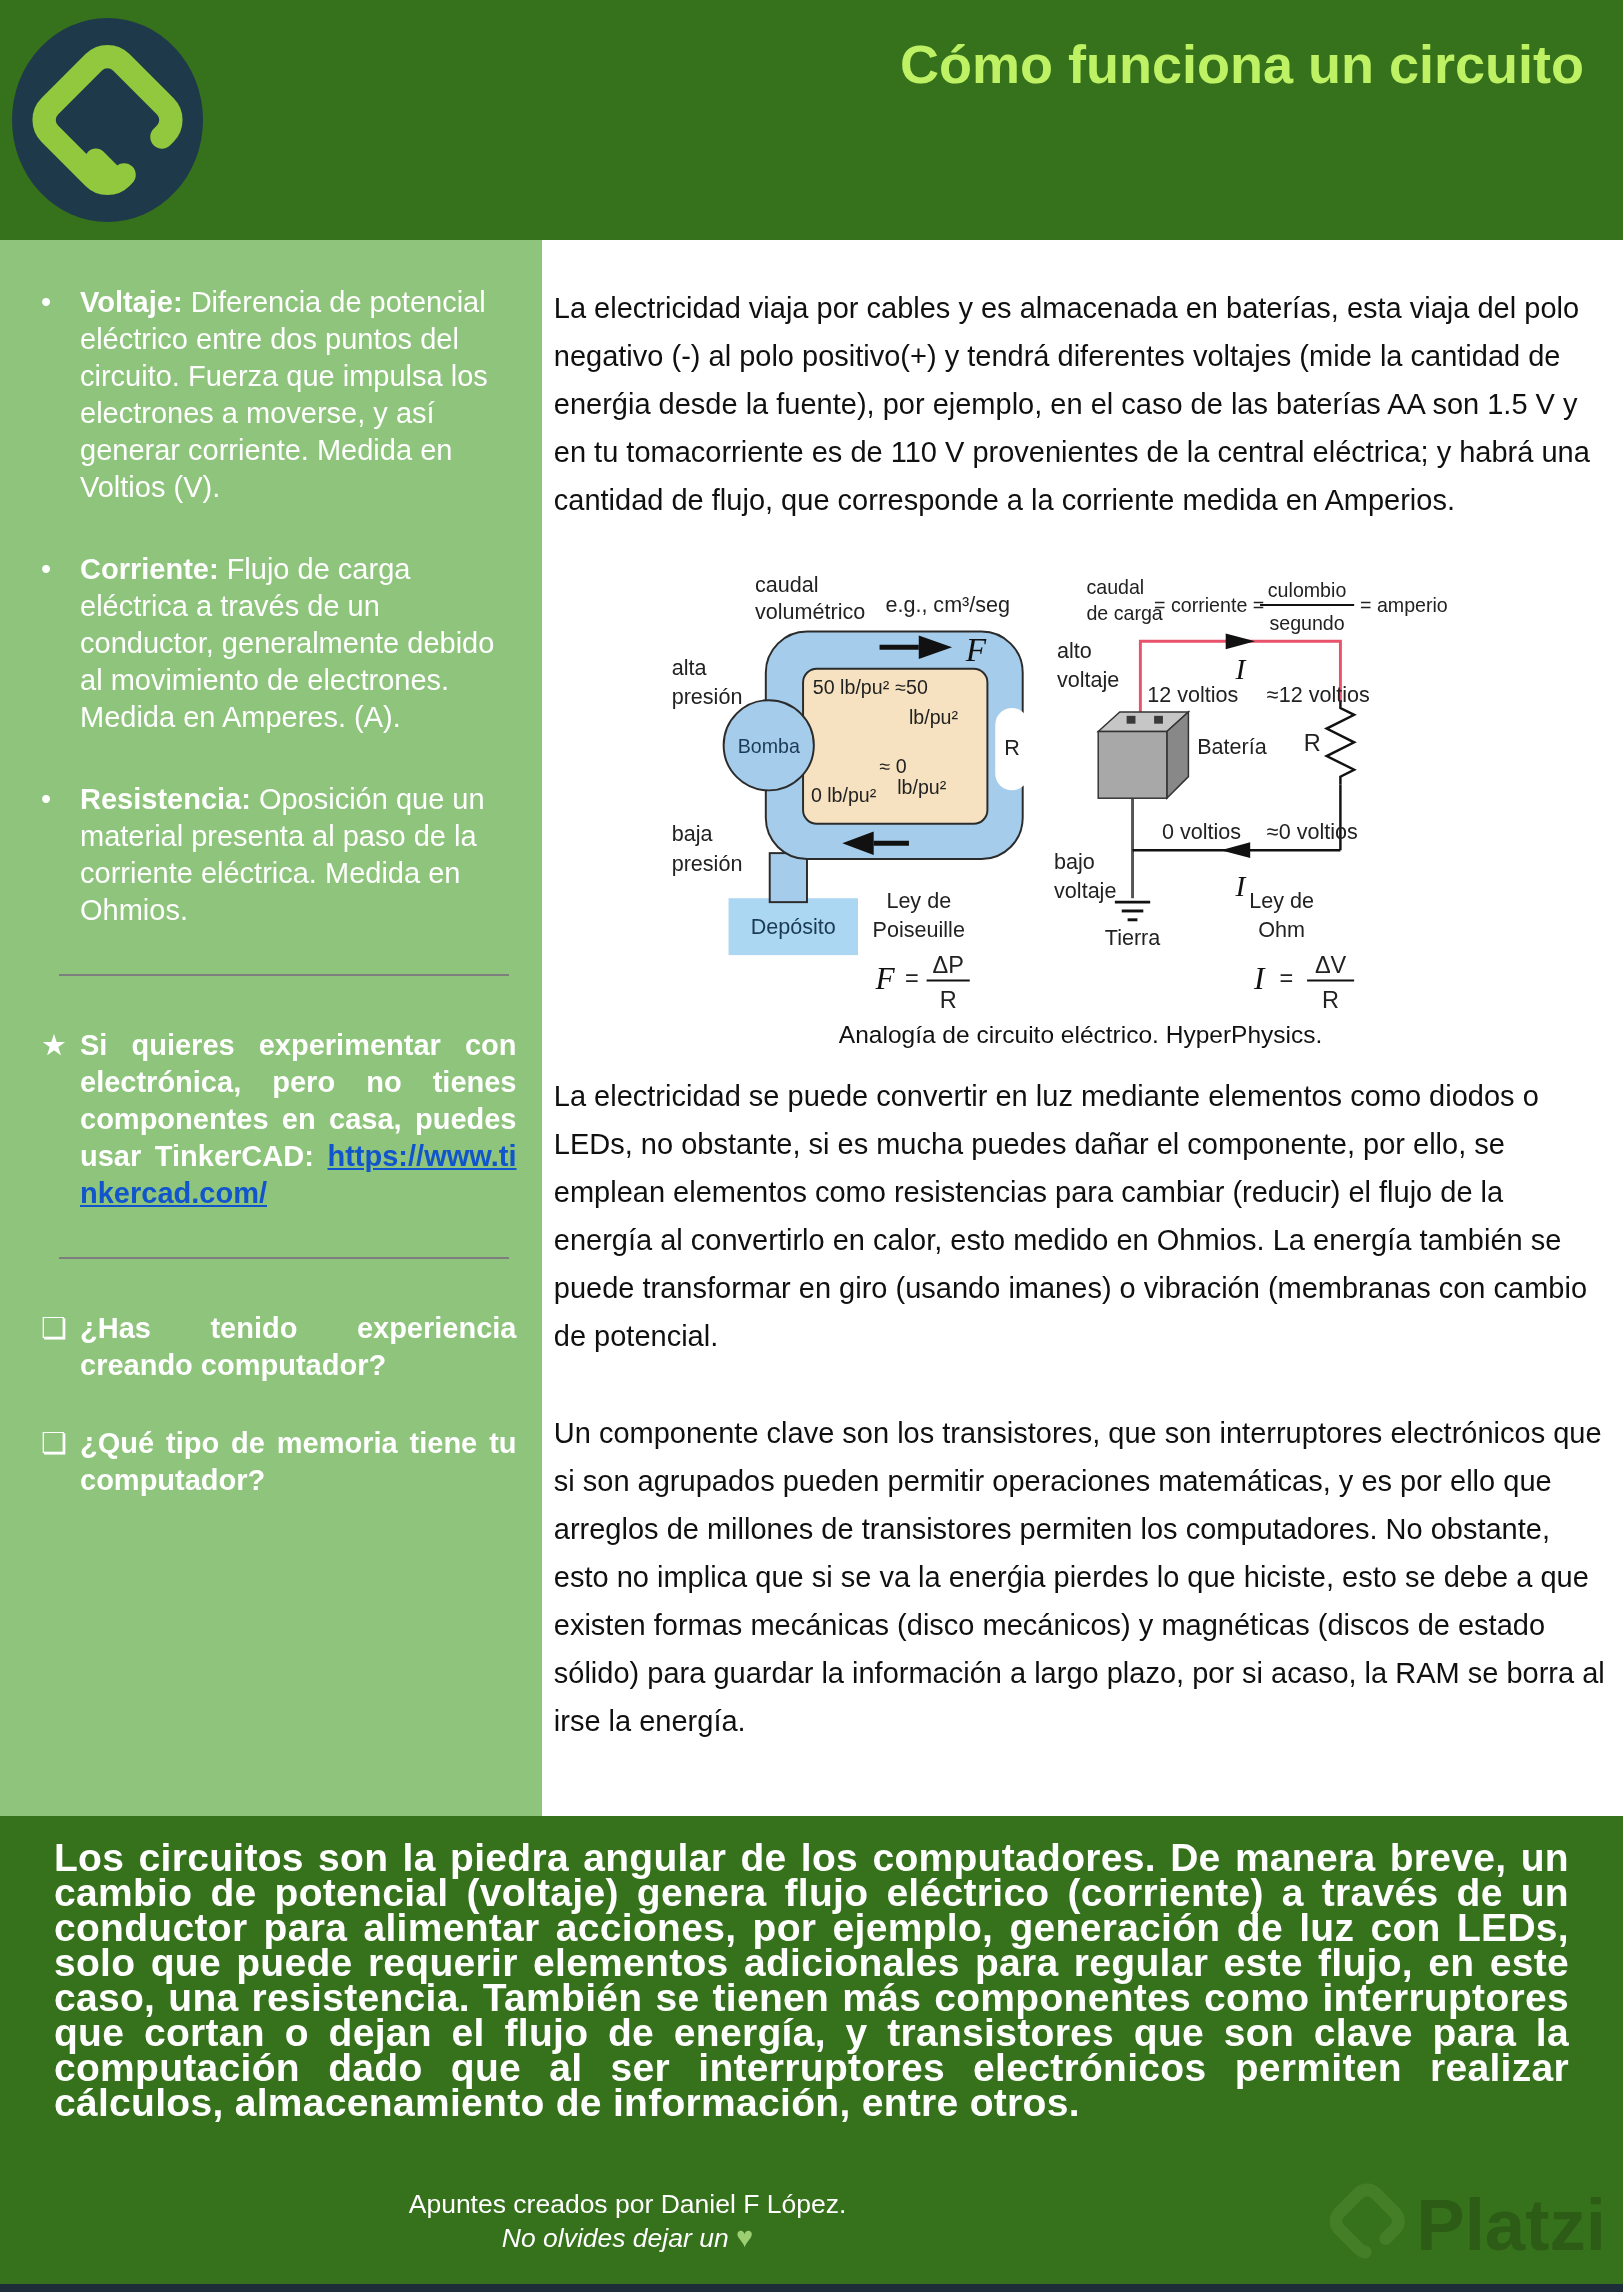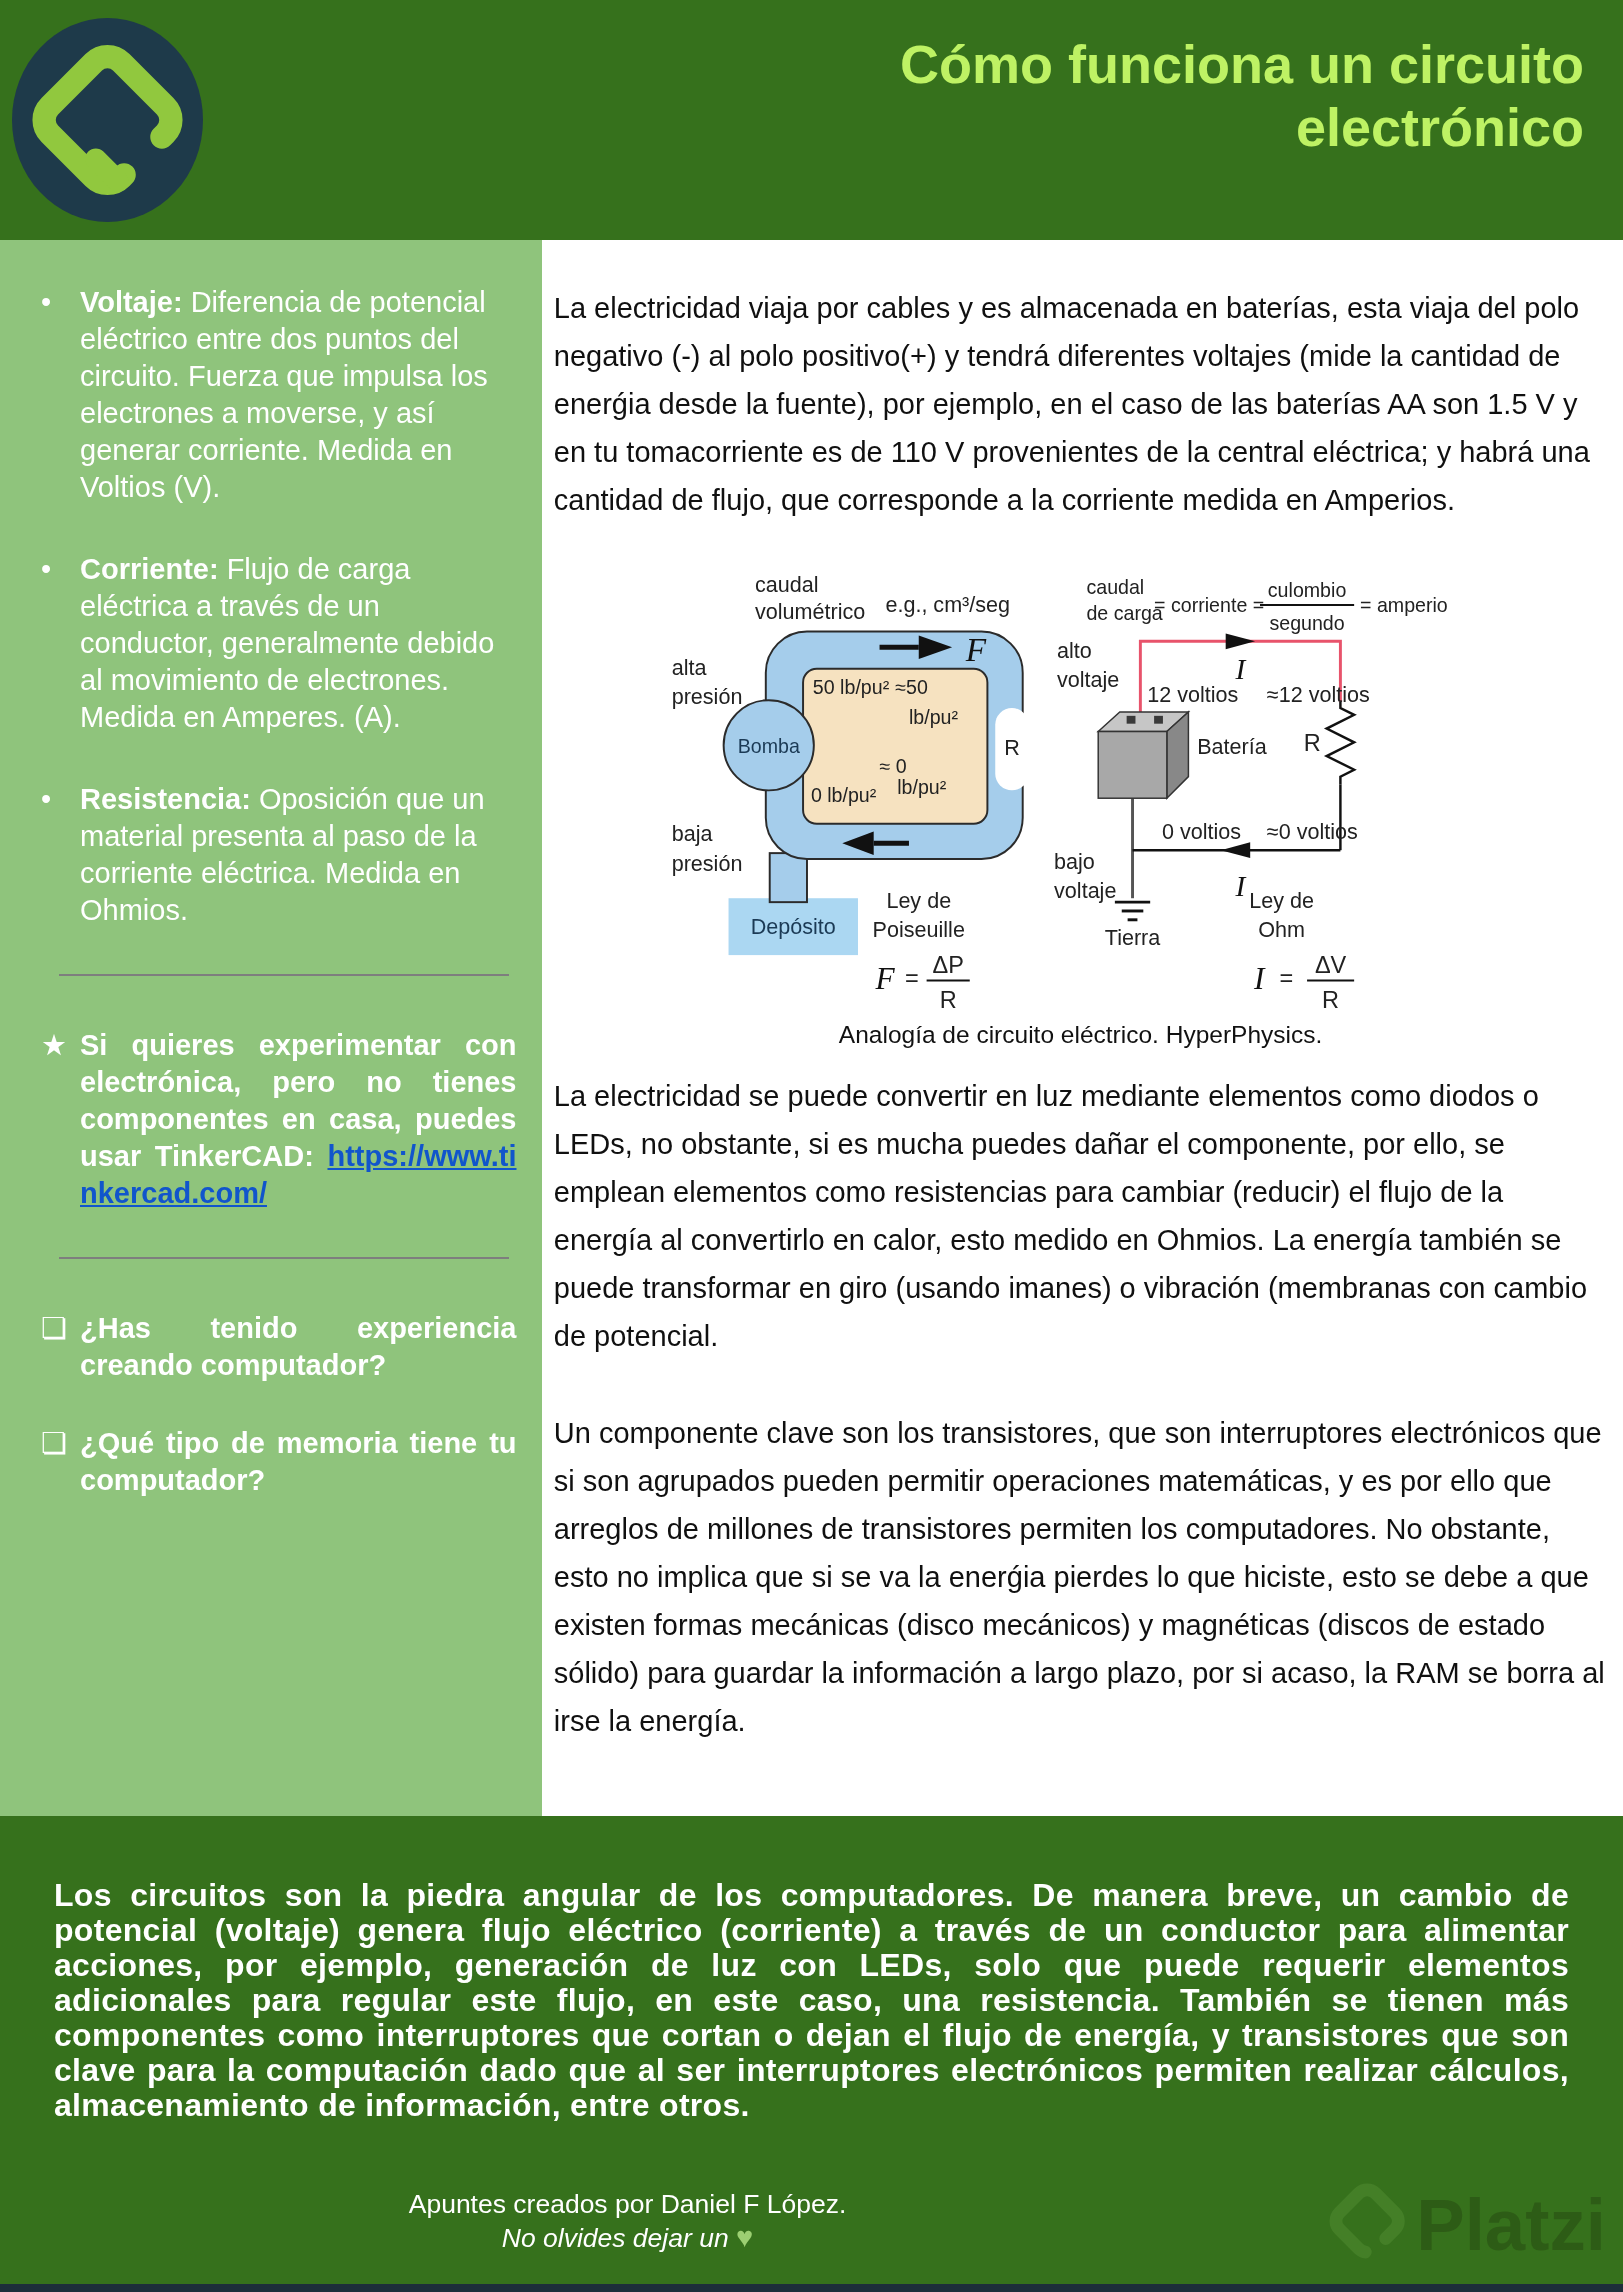--- a/index.html
+++ b/index.html
@@ -37,22 +37,22 @@
   .p3{margin-top:49px !important;}
   figure{margin:29px 0 0 0;}
   figcaption{font-size:24.5px;line-height:29px;text-align:center;margin-top:5.9px;color:#111;}
   .diag{display:block;}
   .diag text{font-family:"Liberation Sans",sans-serif;fill:#222;}
   .diag .ser{font-family:"Liberation Serif",serif;font-style:italic;fill:#111;}
   .diag .navy{fill:#1b3a55;}
 
   
   .footer{position:absolute;top:1816px;left:0;width:1623px;height:476px;background:#36711c;}
-  .summary{margin:0;padding:62px 54px 0 54px;color:#fff;font-weight:bold;
-           font-size:32px;line-height:35px;text-align:justify;letter-spacing:0.3px;}
+  .summary{margin:0;padding:24px 54px 0 54px;color:#fff;font-weight:bold;
+           font-size:39px;line-height:35px;text-align:justify;letter-spacing:0.3px;}
   .credits{position:absolute;top:372px;left:0;width:1255px;text-align:center;
            color:#fff;font-size:26.5px;line-height:33px;}
   .credits .it{font-style:italic;}
   .heart{color:#9ccf72;font-style:normal;font-size:29px;}
   .watermark{position:absolute;right:-13.7px;bottom:11.8px;width:314px;height:118px;opacity:.85;}
   .bottom-bar{position:absolute;left:0;bottom:0;width:1623px;height:7.8px;background:#1d2e3a;}
 </style>
 </head>
 <body>
 
@@ -61,21 +61,21 @@
   <div class="header">
     <div class="logo-circle">
       <svg width="191" height="204" viewBox="0 0 196 210">
         <g transform="rotate(45 98 105)">
           <rect x="46" y="53" width="104" height="104" rx="20" fill="none" stroke="#91c83e" stroke-width="24" stroke-linecap="round" stroke-dasharray="100 55 400"></rect>
           <path d="M150 142 L118 142" stroke="#91c83e" stroke-width="22" stroke-linecap="round" fill="none"></path>
         </g>
       </svg>
     </div>
     <h1 class="title"><span>Cómo funciona un circuito</span><br>
-      <span>electrónico</span></h1>
+      </h1>
   </div>
 
   <aside class="sidebar">
     <div class="bullet">
       <span class="marker">•</span>
       <span class="body"><span class="term">Voltaje:</span><span> Diferencia de potencial eléctrico entre dos puntos del circuito. Fuerza que impulsa los electrones a moverse, y así generar corriente. Medida en Voltios (V).</span></span>
     </div>
     <div class="bullet">
       <span class="marker">•</span>
       <span class="body"><span class="term">Corriente:</span><span> Flujo de carga eléctrica a través de un conductor, generalmente debido al movimiento de electrones. Medida en Amperes. (A).</span></span>

